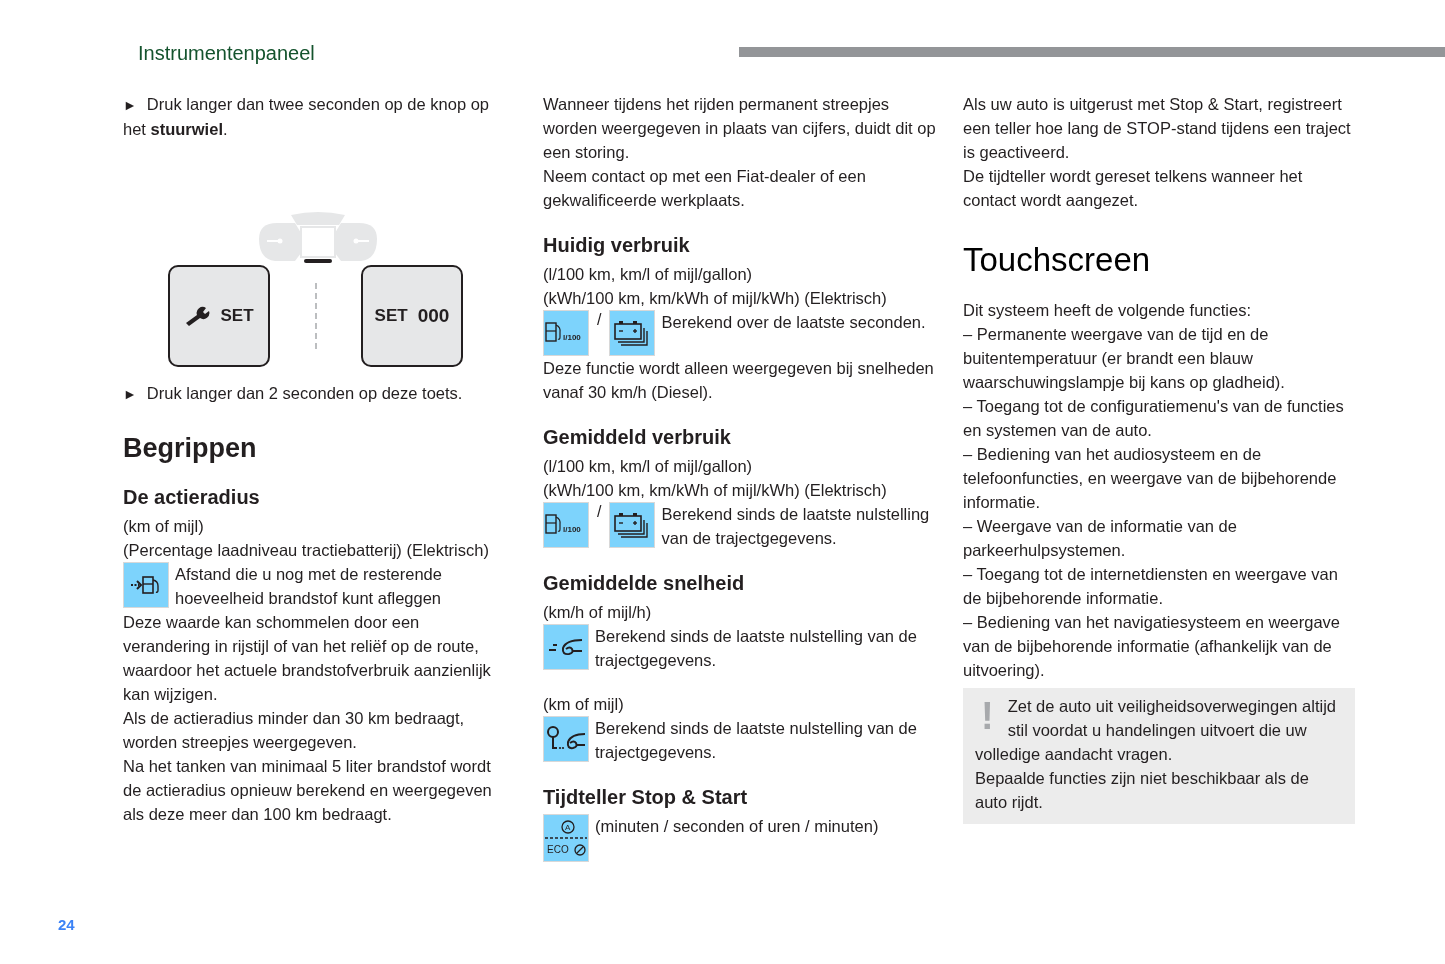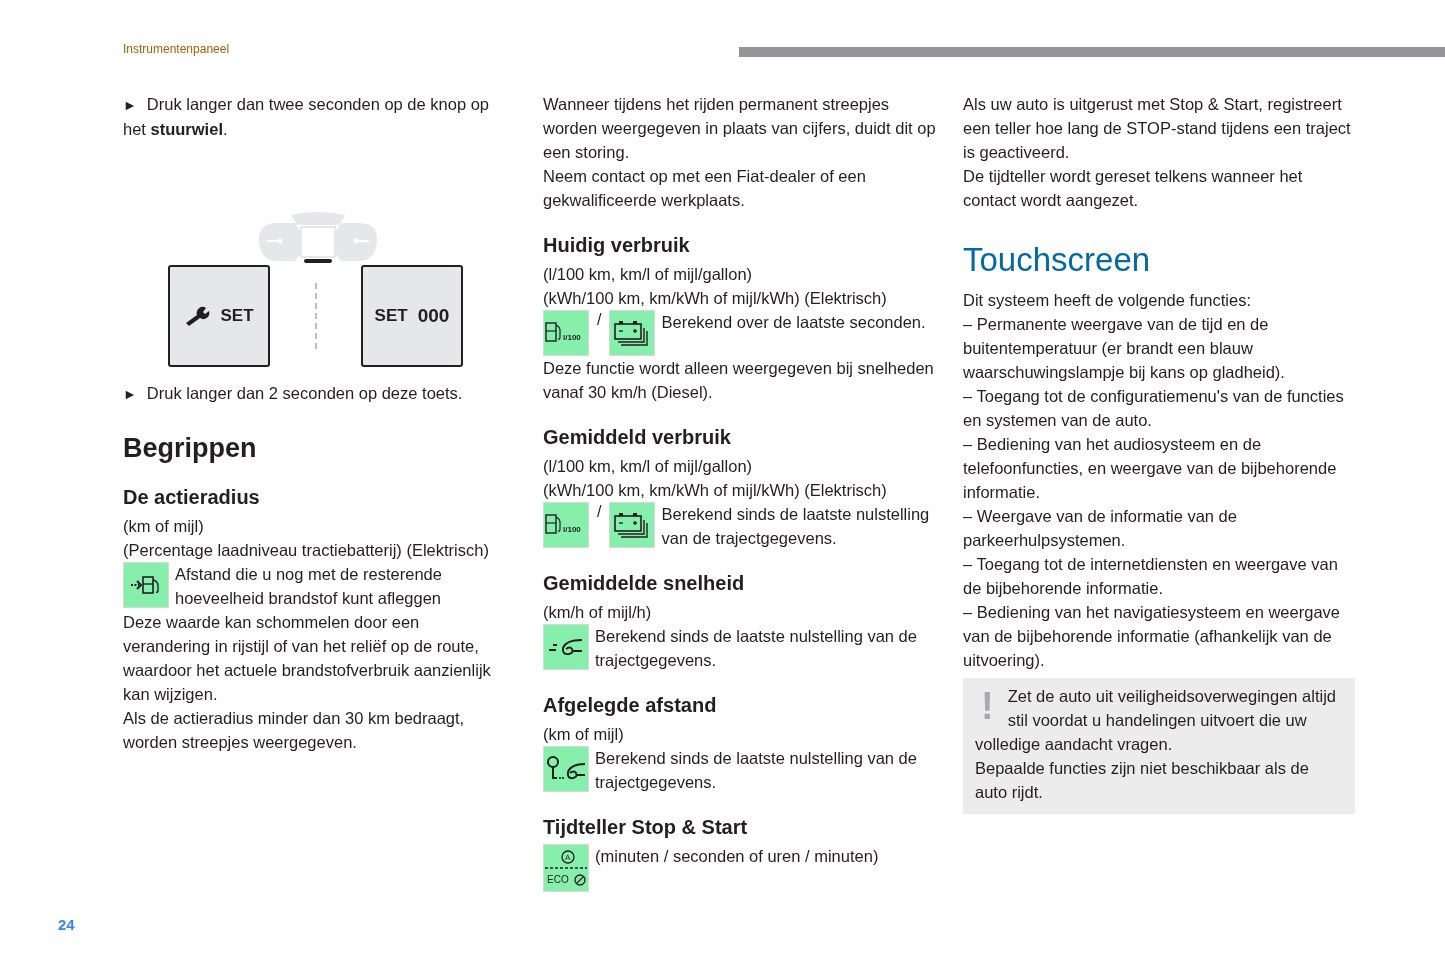--- a/index.html
+++ b/index.html
@@ -1,54 +1,54 @@
 <!DOCTYPE html>
 <html><head>
 <meta charset="utf-8">
 <style>
   html, body { margin: 0; padding: 0; background: #ffffff; }
   body {
     width: 1445px; height: 964px; position: relative; overflow: hidden;
     font-family: "Liberation Sans", sans-serif; color: #231f20;
   }
   .header-title {
-    position: absolute; left: 123px; top: 42px;
-    font-size: 12px; color: #a16207;
+    position: absolute; left: 138px; top: 42px;
+    font-size: 20px; color: #14532d;
   }
   .header-bar {
     position: absolute; left: 739px; top: 47px; width: 706px; height: 10px;
     background: #939598;
   }
   .page-number {
     position: absolute; left: 58px; top: 916px;
     font-size: 15px; font-weight: bold; color: #3b82f6;
   }
   .col { position: absolute; top: 92px; font-size: 16.5px; line-height: 24px; }
   .col1 { left: 123px; width: 385px; }
   .col2 { left: 543px; width: 395px; }
   .col3 { left: 963px; width: 395px; }
   p { margin: 0; }
   .bullet::before { content: "\25BA"; margin-right: 10px; font-size: 14px; }
   .h1 { font-size: 27px; font-weight: bold; line-height: 32px; margin: 26px 0 20px 0; }
   .h2 { font-size: 20px; font-weight: bold; line-height: 26px; margin: 0 0 4px 0; }
-  .touch-title { font-size: 33px; color: #0369a1; line-height: 40px; margin: 28px 0 8px 0; }
+  .touch-title { font-size: 33px; color: #000000; line-height: 40px; margin: 28px 0 18px 0; }
   .iconbox {
     display: inline-flex; align-items: center; justify-content: center;
-    width: 46px; height: 46px; border: 1px solid #d8d8d8; background: #86efac;
+    width: 46px; height: 46px; border: 1px solid #d8d8d8; background: #7dd3fc;
     box-sizing: border-box; vertical-align: top; flex: none;
   }
   .icon-row { display: flex; align-items: flex-start; gap: 6px; margin: 0; }
   .icon-row .txt { flex: 1; }
   .slash { font-size: 16px; margin: 0 2px; line-height: 20px; }
   .section { margin-top: 20px; }
   
   .illus { position: relative; height: 224px; margin: 6px 0 0 0; }
   .panel {
     position: absolute; top: 118px; width: 102px; height: 102px;
-    background: #e6e7e8; border: 2px solid #231f20; border-radius: 3px;
+    background: #e6e7e8; border: 2px solid #231f20; border-radius: 10px;
     box-sizing: border-box; display: flex; align-items: center; justify-content: center;
     gap: 10px; font-weight: bold; font-size: 17px;
   }
   .panel .big { font-size: 19px; }
   .dashline {
     position: absolute; left: 192px; top: 136px; width: 0; height: 66px;
     border-left: 2px dashed #bcbec0;
   }
   .cluster { position: absolute; left: 132px; top: 64px; }
   .warn-box {
@@ -110,20 +110,21 @@
         <path d="M8 7 L12 11 L8 15" stroke="#231f20" stroke-width="2" fill="none"></path>
         <rect x="14" y="3" width="10" height="16" fill="none" stroke="#231f20" stroke-width="1.6"></rect>
         <line x1="14" y1="10" x2="24" y2="10" stroke="#231f20" stroke-width="1.4"></line>
         <path d="M24 6 Q29 7 29 12 L29 16 Q29 19 27 18" stroke="#231f20" stroke-width="1.4" fill="none"></path>
       </svg>
     </span>
     <p class="txt">Afstand die u nog met de resterende hoeveelheid brandstof kunt afleggen</p>
   </div>
   <p>Deze waarde kan schommelen door een verandering in rijstijl of van het reliëf op de route, waardoor het actuele brandstofverbruik aanzienlijk kan wijzigen.</p>
   <p>Als de actieradius minder dan 30 km bedraagt, worden streepjes weergegeven.</p>
+  <p>Na het tanken van minimaal 5 liter brandstof wordt de actieradius opnieuw berekend en weergegeven als deze meer dan 100 km bedraagt.</p>
 </div>
 
 <div class="col col2">
   <p>Wanneer tijdens het rijden permanent streepjes worden weergegeven in plaats van cijfers, duidt dit op een storing.</p>
   <p>Neem contact op met een Fiat-dealer of een gekwalificeerde werkplaats.</p>
 
   <div class="section">
     <div class="h2">Huidig verbruik</div>
     <p>(l/100 km, km/l of mijl/gallon)</p>
     <p>(kWh/100 km, km/kWh of mijl/kWh) (Elektrisch)</p>
@@ -194,21 +195,20 @@
           <line x1="7" y1="11" x2="11" y2="11" stroke="#231f20" stroke-width="2"></line>
           <path d="M36 6 Q20 6 17 14 Q16 21 23 20 Q28 19 26 15 Q24 12 20 15" stroke="#231f20" stroke-width="2" fill="none"></path>
           <line x1="27" y1="17" x2="36" y2="17" stroke="#231f20" stroke-width="2"></line>
         </svg>
       </span>
       <p class="txt">Berekend sinds de laatste nulstelling van de trajectgegevens.</p>
     </div>
   </div>
 
   <div class="section">
-    <div class="h2">Afgelegde afstand</div>
     <p>(km of mijl)</p>
     <div class="icon-row">
       <span class="iconbox">
         <svg width="42" height="30" viewBox="0 0 42 30">
           <circle cx="8" cy="8" r="5" fill="none" stroke="#231f20" stroke-width="2"></circle>
           <path d="M8 13 L8 24 L12 24" stroke="#231f20" stroke-width="2" fill="none"></path>
           <circle cx="15" cy="24" r="1.1" fill="#231f20"></circle>
           <circle cx="18" cy="24" r="1.1" fill="#231f20"></circle>
           <path d="M40 10 Q26 10 23 18 Q22 25 28 24 Q33 23 31 19 Q29 16 25 19" stroke="#231f20" stroke-width="2" fill="none"></path>
           <line x1="32" y1="21" x2="40" y2="21" stroke="#231f20" stroke-width="2"></line>

